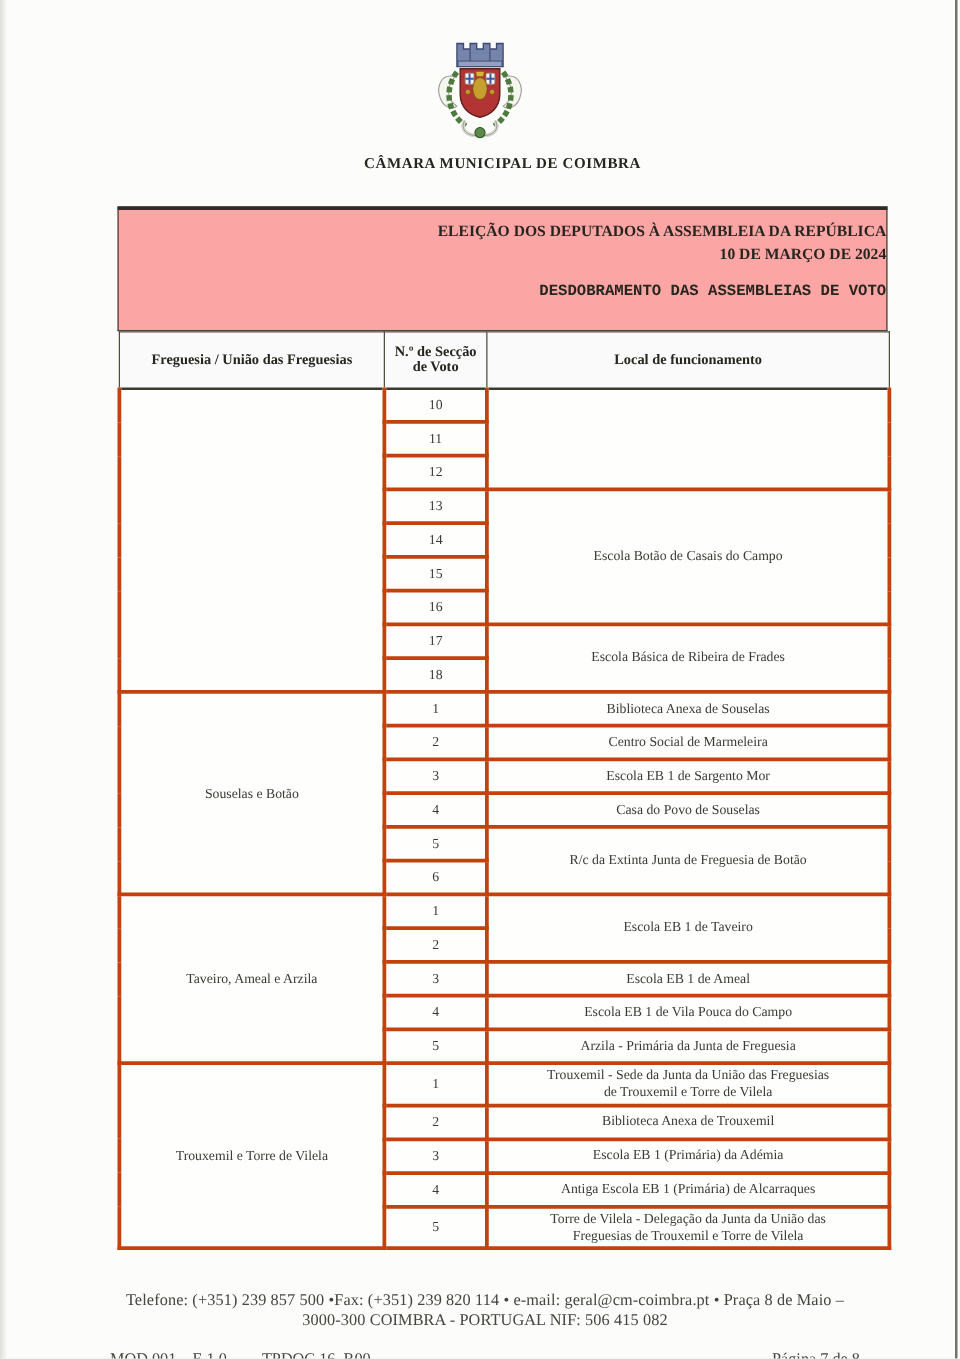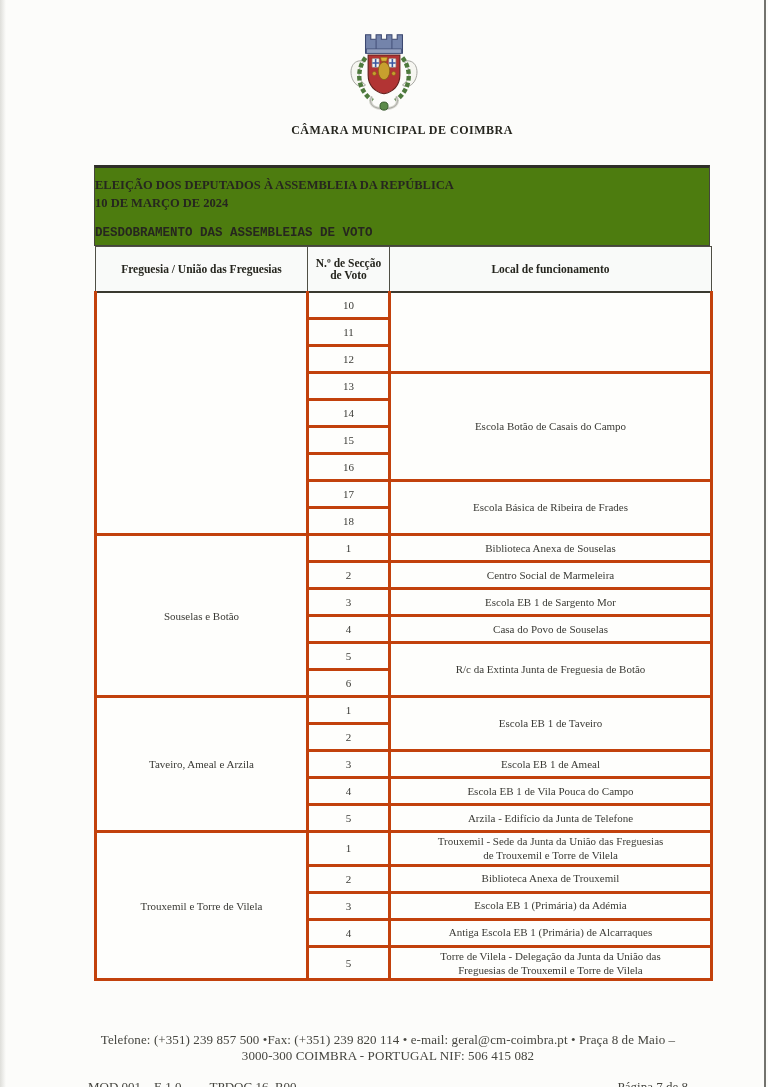--- a/index.html
+++ b/index.html
@@ -18,24 +18,24 @@
   
   .crest-wrap{position:absolute;top:26px;left:0;width:768px;display:flex;justify-content:center;}
   
   .org-name{
     position:absolute;top:123px;left:94px;width:616px;
     text-align:center;font-weight:bold;font-size:12px;letter-spacing:.5px;color:#26261f;
   }
   
   .content{position:absolute;left:94px;top:165px;width:616px;}
   .title-block{
-    box-sizing:border-box;width:616px;height:81px;
-    background:#4d7c0f;
+    box-sizing:border-box;width:616px;height:100px;
+    background:#fca5a5;
     border:1px solid #45453b;border-top:3px solid #2e2e27;border-bottom:1px solid #45453b;
-    text-align:left;font-weight:bold;color:#26261f;
+    text-align:right;font-weight:bold;color:#26261f;
     padding-top:8px;
   }
   .title-line{font-size:12.5px;line-height:1.45;}
   .title-sub{font-size:12.5px;margin-top:14px;font-family:Liberation Mono, monospace;}
   table.voting{
     border-collapse:collapse;table-layout:fixed;width:616px;
     border:1.5px solid #45453b;
     background:#fefefc;
   }
   table.voting col.c1{width:212px;}
@@ -196,21 +196,21 @@
           <tr>
             <td class="cell-section">3</td>
             <td class="cell-local" rowspan="1">Escola EB 1 de Ameal</td>
           </tr>
           <tr>
             <td class="cell-section">4</td>
             <td class="cell-local" rowspan="1">Escola EB 1 de Vila Pouca do Campo</td>
           </tr>
           <tr>
             <td class="cell-section">5</td>
-            <td class="cell-local" rowspan="1">Arzila - Edifício da Junta de Telefone</td>
+            <td class="cell-local" rowspan="1">Arzila - Primária da Junta de Freguesia</td>
           </tr>
           <tr class="group-start">
             <td class="cell-freguesia" rowspan="5">Trouxemil e Torre de Vilela</td>
             <td class="cell-section">1</td>
             <td class="cell-local" rowspan="1">Trouxemil - Sede da Junta da União das Freguesias
 de Trouxemil e Torre de Vilela</td>
           </tr>
           <tr>
             <td class="cell-section">2</td>
             <td class="cell-local" rowspan="1">Biblioteca Anexa de Trouxemil</td>

